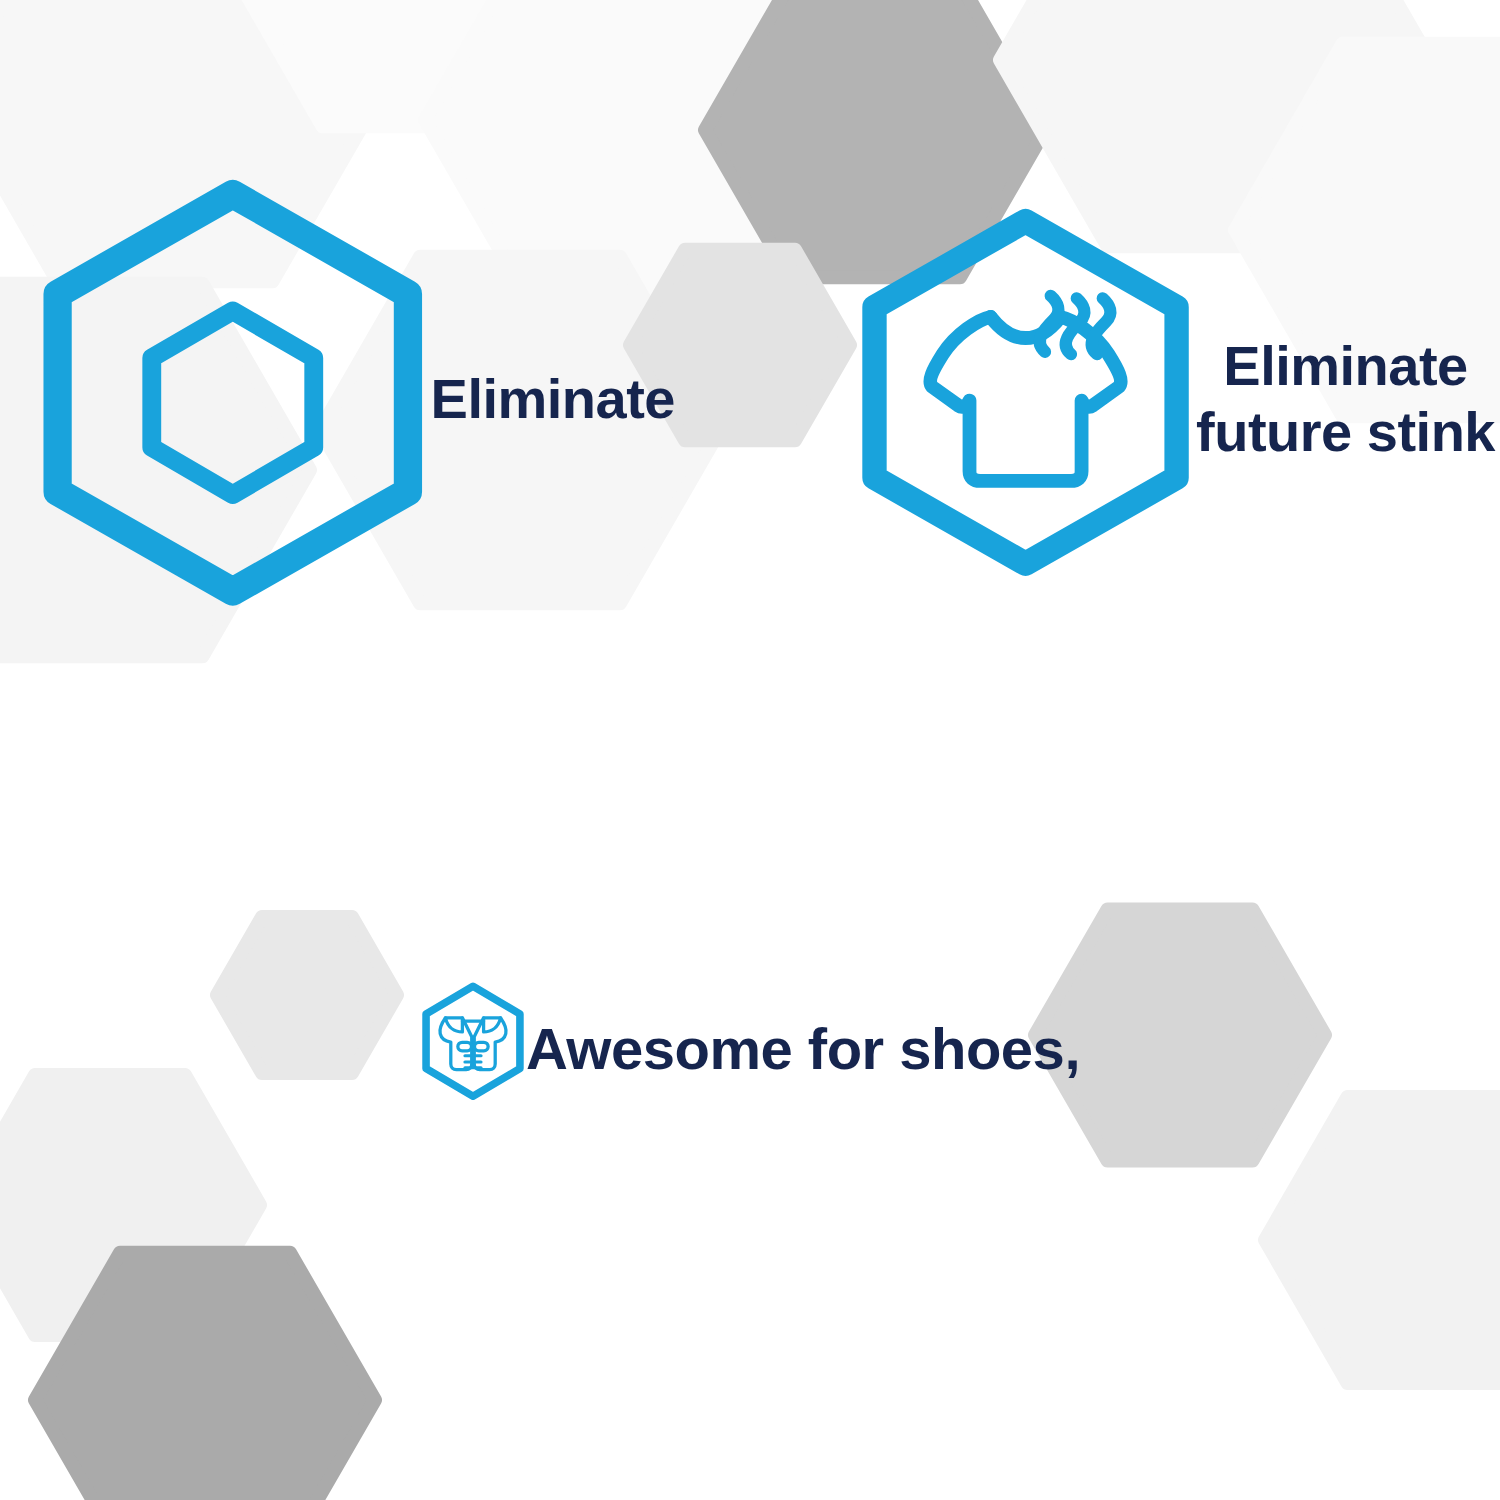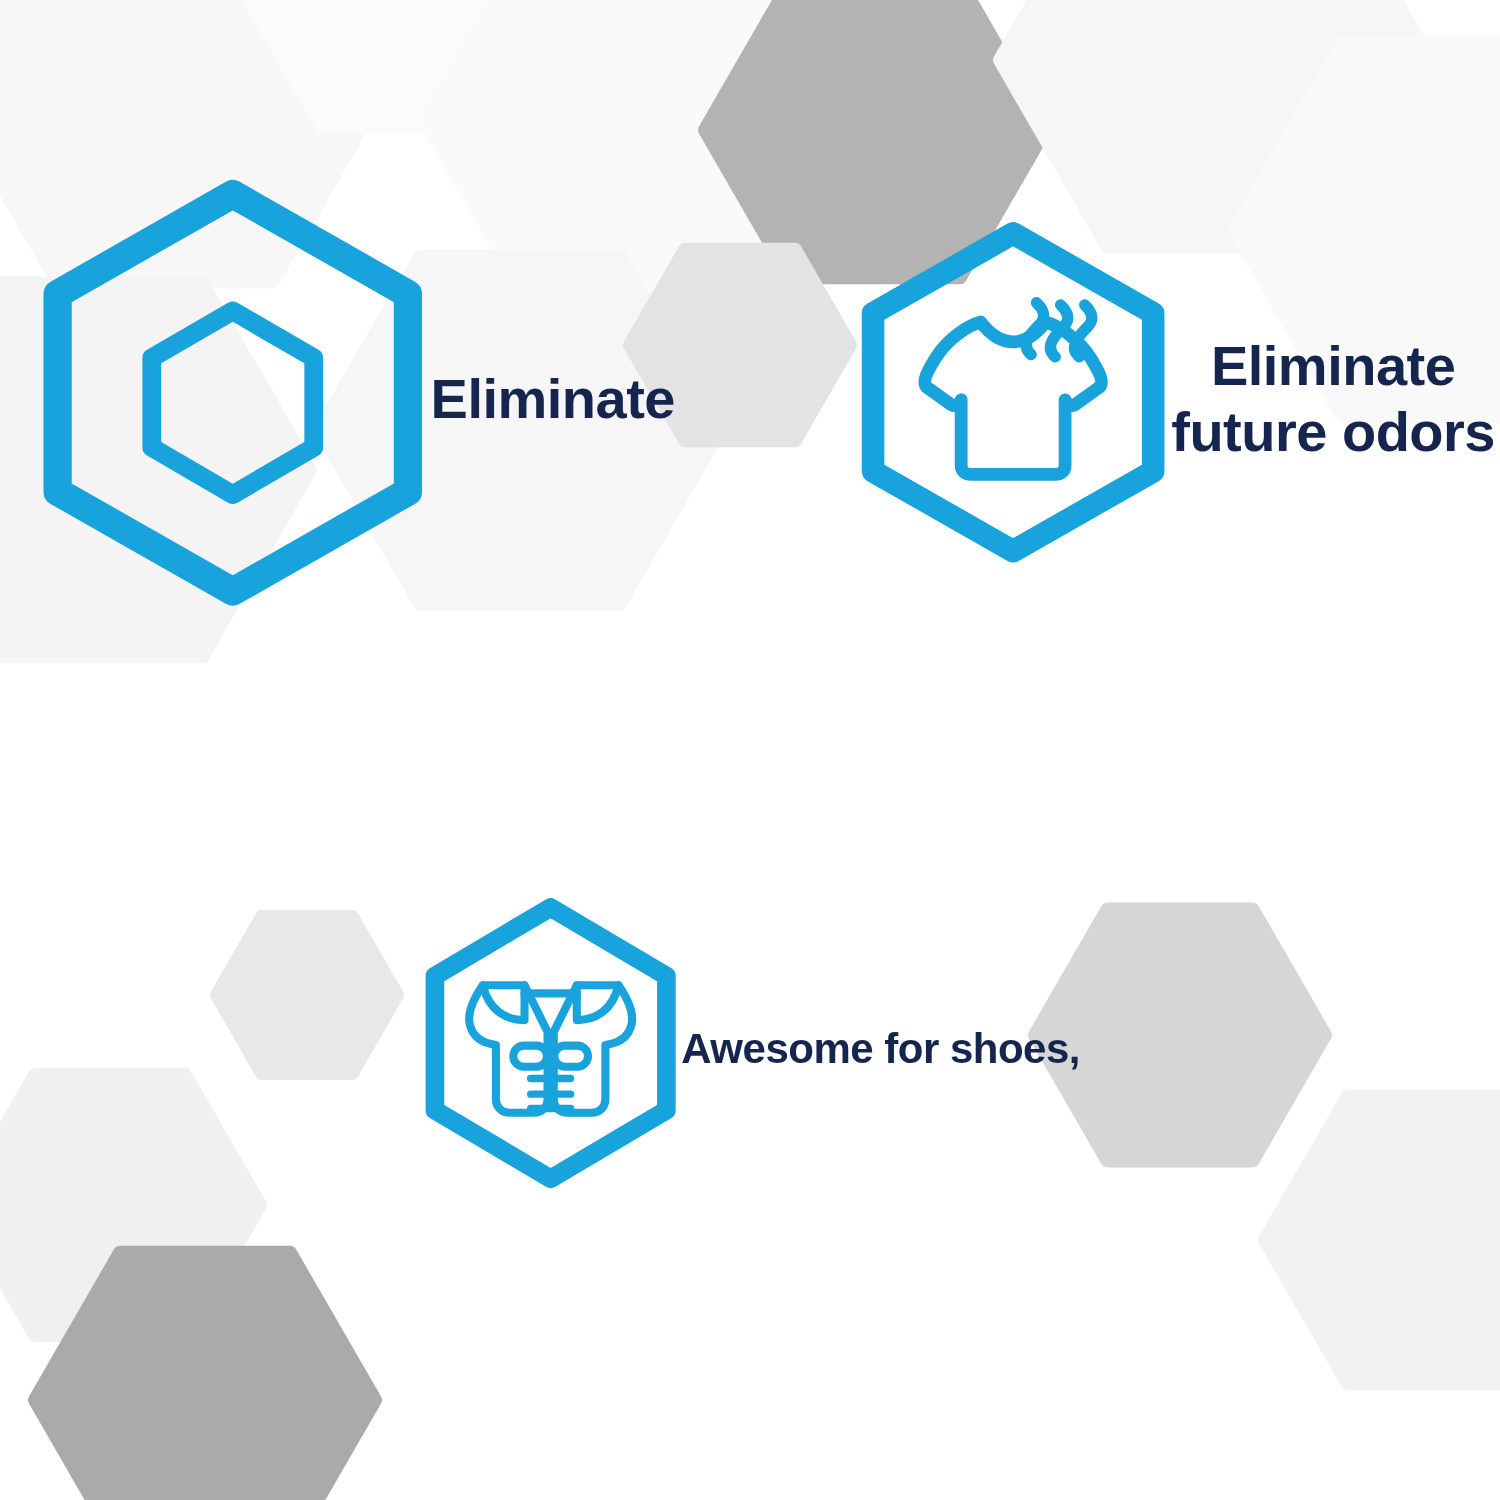--- a/index.html
+++ b/index.html
@@ -57,21 +57,21 @@
     font-family:"Liberation Sans", sans-serif;
     white-space:nowrap;
   }
   .feature-caption .cap-line { display:block; }
 
   
   #feature-eliminate { left:35px; top:160px; width:640px; }
   #feature-prevents  { left:855px; top:160px; width:640px; }
   #feature-awesome   { left:420px; top:805px; width:660px; }
 
-  #feature-awesome .feature-caption { font-size:42px; }
+  #feature-awesome .feature-caption { font-size:58px; }
 </style>
 </head>
 <body>
 
 <div id="stage">
 
   <svg id="bg-hex-field" viewBox="0 0 1500 1500" aria-hidden="true">
     <g id="bg-hex-group">
         <polygon points="380.00,95.00 272.50,281.20 57.50,281.20 -50.00,95.00 57.50,-91.20 272.50,-91.20" fill="#f7f7f7" stroke="#f7f7f7" stroke-width="14" stroke-linejoin="round"></polygon>
         <polygon points="645.00,-60.00 537.50,126.20 322.50,126.20 215.00,-60.00 322.50,-246.20 537.50,-246.20" fill="#fbfbfb" stroke="#fbfbfb" stroke-width="14" stroke-linejoin="round"></polygon>
@@ -135,21 +135,21 @@
           <path d="M266 186
                    C 251 173 265 158 277 146
                    C 287 136 282 125 273 117"></path>
           <path d="M298 186
                    C 283 173 297 158 309 146
                    C 319 136 314 125 305 117"></path>
         </g>
       </svg>
       <div class="feature-caption">
         <span class="cap-line">Eliminate</span>
-        <span class="cap-line">future odors</span>
+        <span class="cap-line">future stink</span>
       </div>
     </div>
 
     <div class="feature" id="feature-awesome">
       <svg class="feature-icon" width="420" height="470" viewBox="0 0 420 470">
 
         <path d="M210 22 L396 132 L396 348 L210 458 L24 348 L24 132 Z" fill="none" stroke="#19A3DC" stroke-width="30" stroke-linejoin="round" stroke-linecap="round"></path>
 
         <g fill="none" stroke="#19A3DC" stroke-width="13" stroke-linejoin="round" stroke-linecap="round">
           <path d="M101 147

